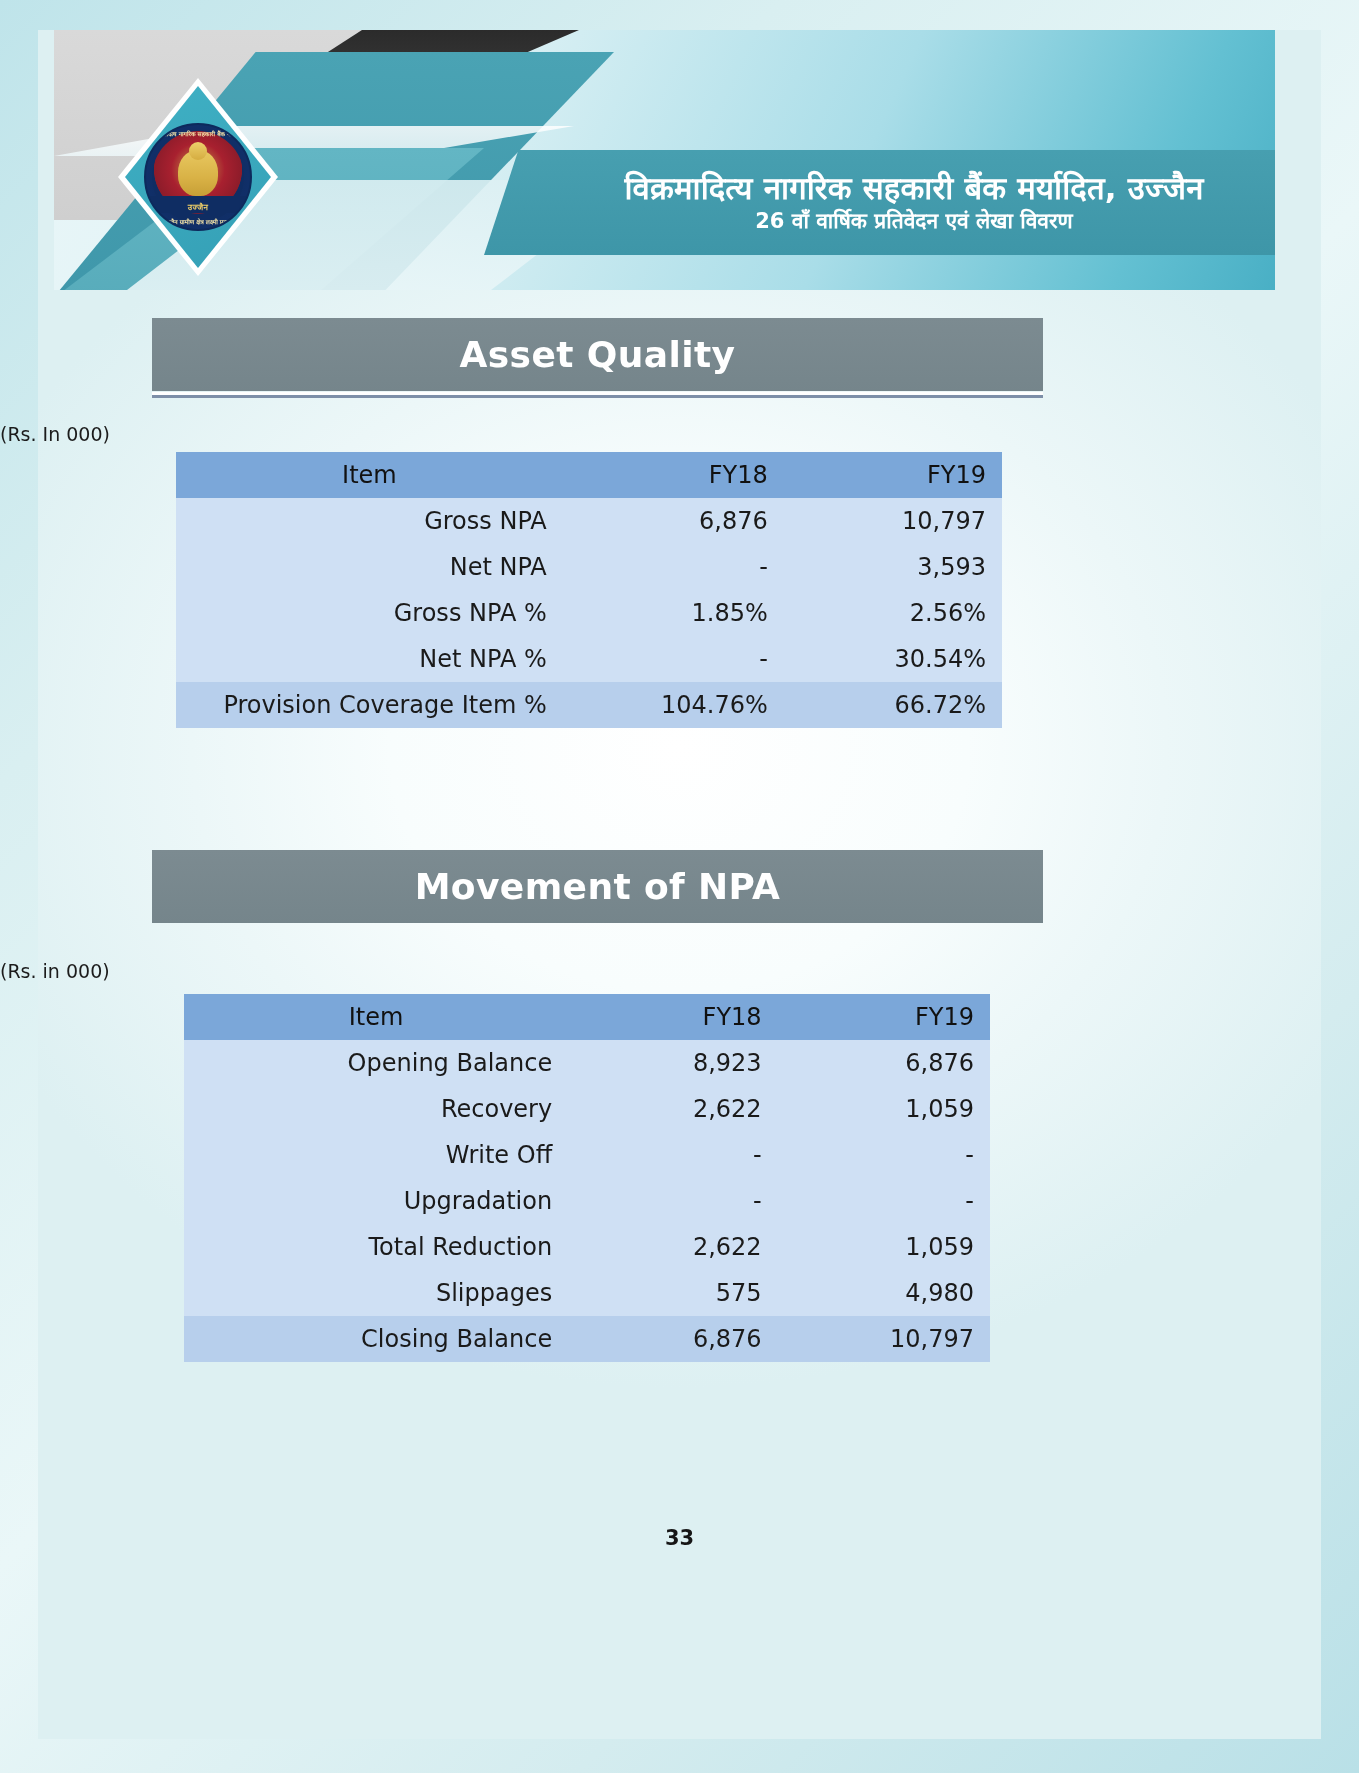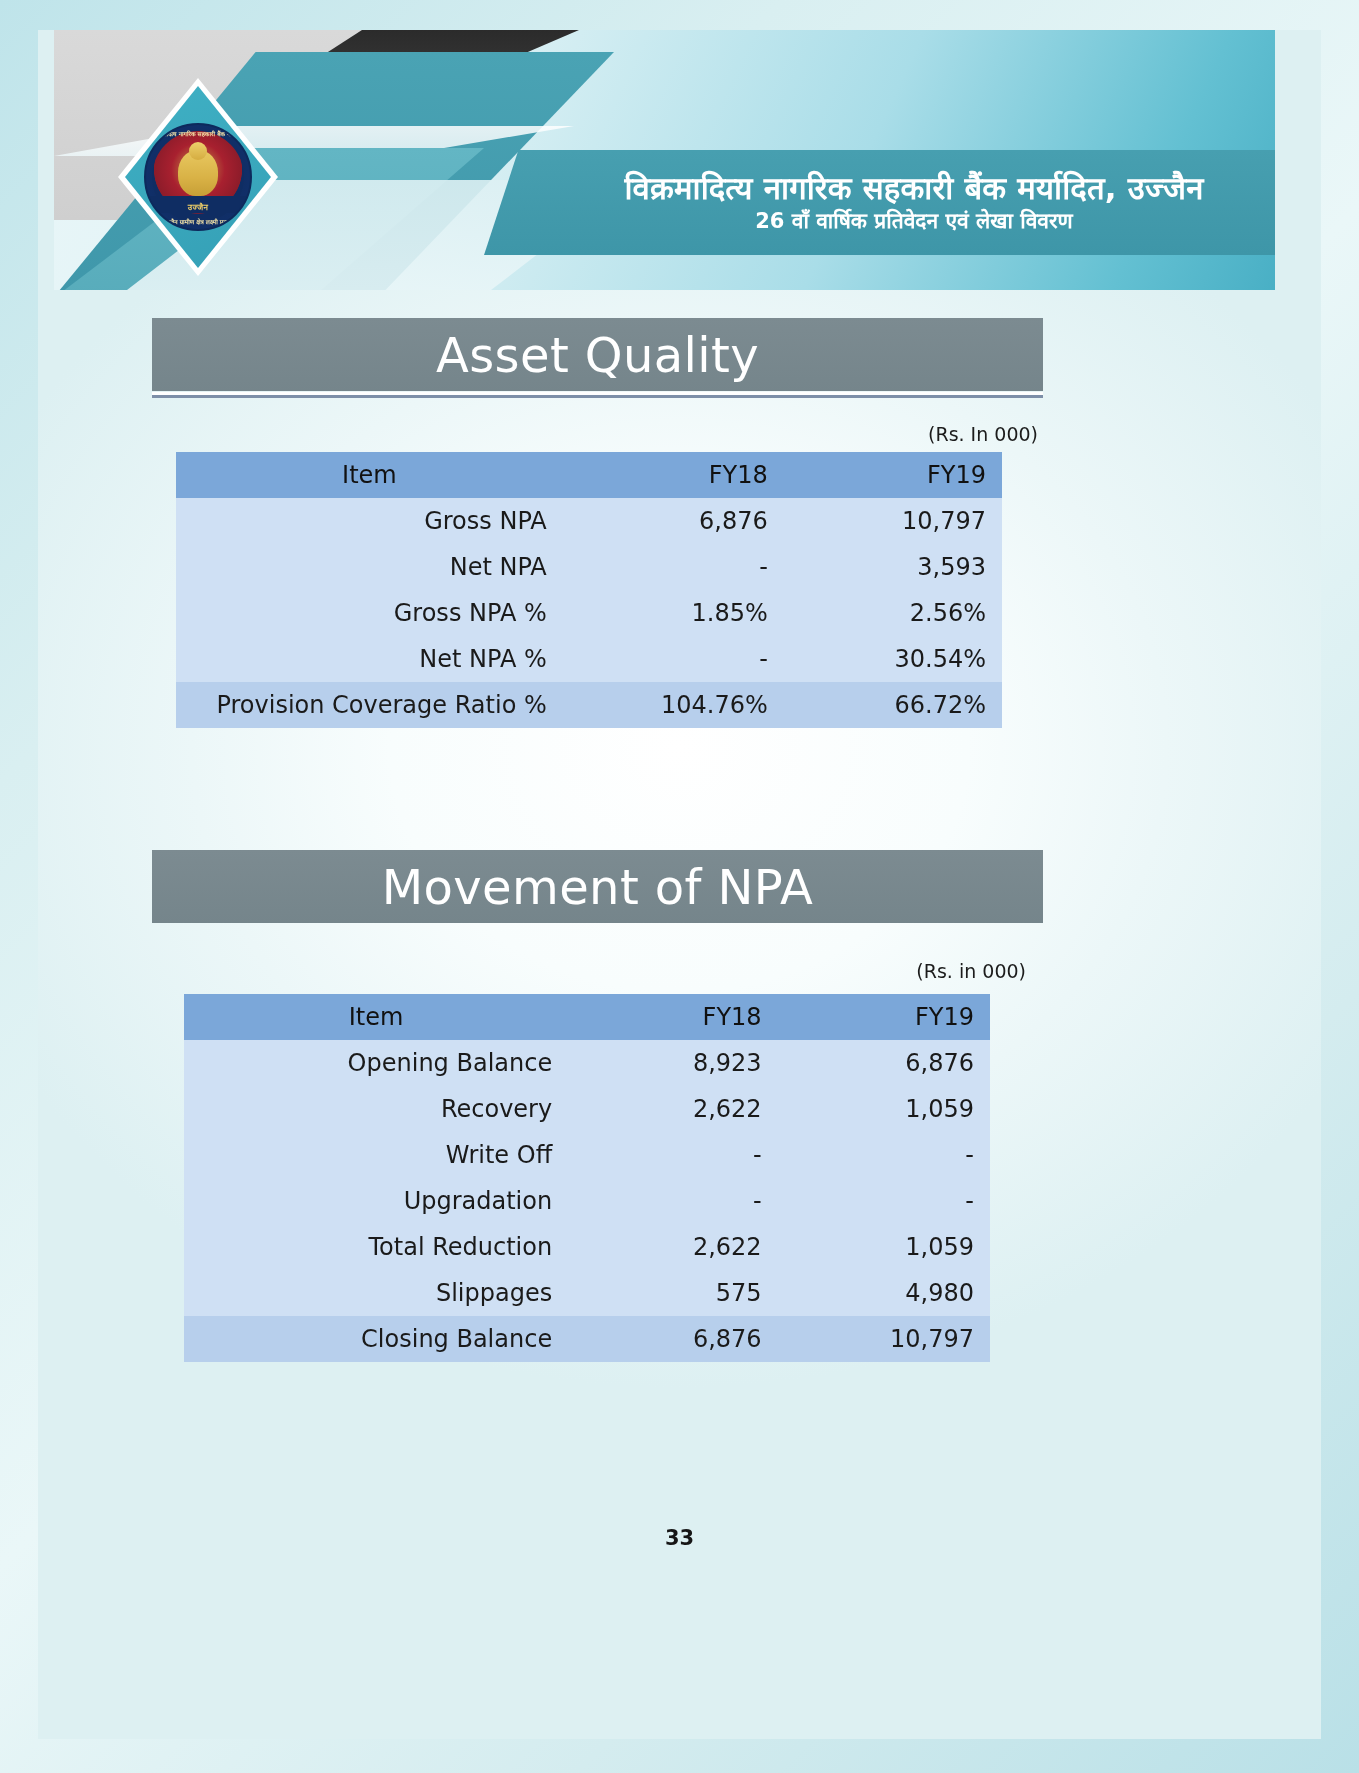--- a/index.html
+++ b/index.html
@@ -132,31 +132,31 @@
     color:#f4e3a8;font-size:6px;font-weight:700;
   }
   
   .content{position:absolute;left:0;top:0;width:1359px;height:1773px;}
   .section-bar{
     position:absolute;left:152px;width:891px;height:73px;
     background:linear-gradient(180deg,#7c8b91 0%,#75858b 100%);
     display:flex;align-items:center;justify-content:center;
   }
   .section-bar-title{
-    color:#ffffff;font-size:48px;font-weight:400;letter-spacing:.4px;
+    color:#ffffff;font-size:36px;font-weight:700;letter-spacing:.4px;
     font-family:"DejaVu Sans","Liberation Sans",sans-serif;
   }
   .section-rule{
     position:absolute;left:152px;width:891px;height:5px;
     background:linear-gradient(180deg,#ffffff 0%,#ffffff 40%,#7d8fa8 41%,#7d8fa8 100%);
     border-top:1px solid #ffffff;
   }
   .unit-note{
-    position:absolute;text-align:right;
-    font-size:19px;color:#1c1c1c;font-family:"DejaVu Sans","Liberation Sans",sans-serif;margin-left:36px;
+    position:absolute;
+    font-size:19px;color:#1c1c1c;font-family:"DejaVu Sans","Liberation Sans",sans-serif;
   }
   table.fin{
     position:absolute;border-collapse:collapse;
     font-family:"DejaVu Sans","Liberation Sans",sans-serif;
     color:#1a1a1a;
     padding-left:36px;
   }
   table.fin th{
     background:#7ba7d9;
     color:#111111;font-weight:400;font-size:24px;
@@ -245,21 +245,21 @@
           <td class="lbl">Gross NPA %</td>
           <td class="num">1.85%</td>
           <td class="num">2.56%</td>
         </tr>
         <tr>
           <td class="lbl">Net NPA %</td>
           <td class="num">-</td>
           <td class="num">30.54%</td>
         </tr>
         <tr class="total">
-          <td class="lbl">Provision Coverage Ratio %</td>
+          <td class="lbl">Provision Coverage Item %</td>
           <td class="num">104.76%</td>
           <td class="num">66.72%</td>
         </tr>
       </tbody>
     </table>
 
     <div class="section-bar" style="top:850px;">
       <span class="section-bar-title">Movement of NPA</span>
     </div>
 

